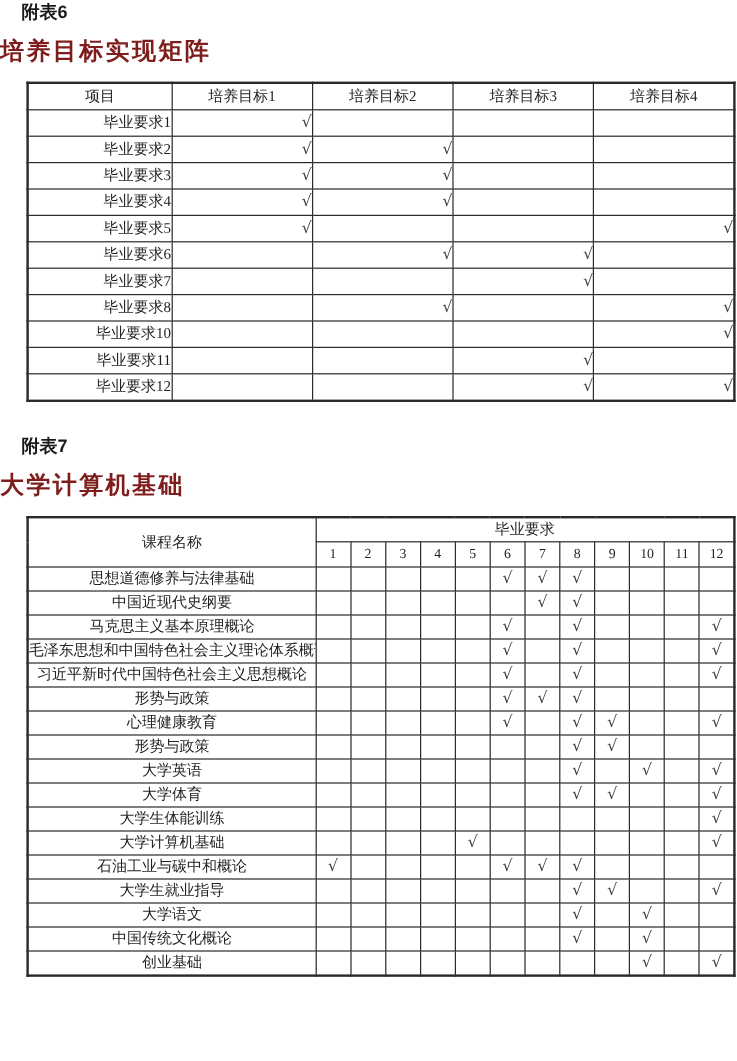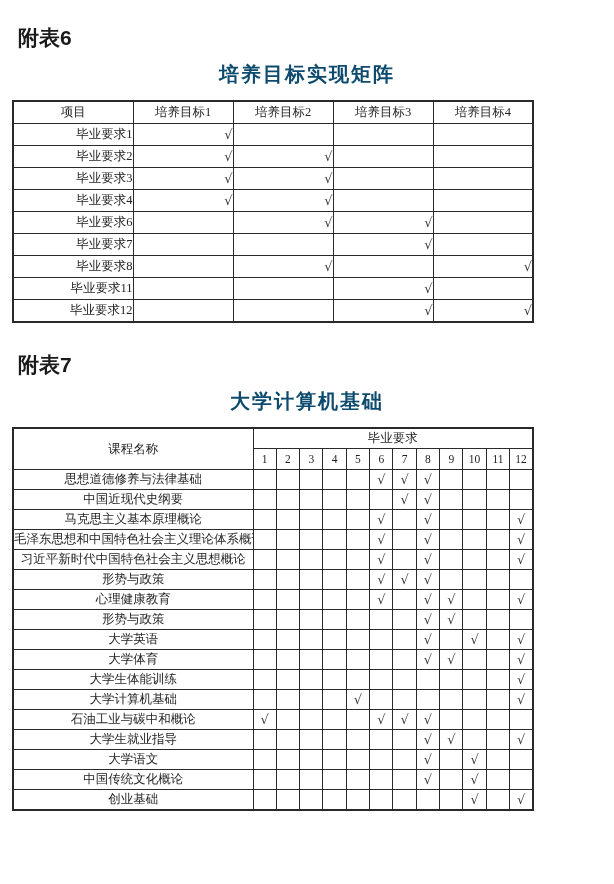--- a/index.html
+++ b/index.html
@@ -7,39 +7,39 @@
     background: #ffffff;
     width: 614px; height: 884px;
     overflow: hidden;
     font-family: "Liberation Serif", serif;
     color: #1f1f1f;
   }
   .page { position: relative; width: 614px; height: 884px; }
   .sheet-label {
     font-family: "Liberation Sans", sans-serif;
     font-weight: bold;
-    font-size: 21px;
-    margin: 24px 0 0 18px;
+    font-size: 15px;
+    margin: 1px 0 0 18px;
     color: #1a1a1a;
   }
   .sheet-label.second { margin-top: 28px; }
   .doc-title {
     font-family: Liberation Sans, sans-serif;
     font-weight: bold;
     font-size: 20px;
     letter-spacing: 2px;
-    text-align: center;
+    text-align: left;
     margin: 9px 0 12px 0;
-    color: #0c4a6e;
+    color: #7f1d1d;
   }
   table.matrix {
     border-collapse: collapse;
     table-layout: fixed;
-    margin-left: 12px;
-    width: 522px;
+    margin-left: 22px;
+    width: 591px;
     border: 2px solid #2a2a2a;
   }
   table.matrix th, table.matrix td {
     border: 1px solid #2a2a2a;
     text-align: center;
     vertical-align: middle;
     padding: 0;
     overflow: hidden;
     white-space: nowrap;
   }
@@ -107,37 +107,51 @@
           <td></td>
         </tr>
         <tr>
           <td class="name-cell">毕业要求4</td>
           <td><span class="check">√</span></td>
           <td><span class="check">√</span></td>
           <td></td>
           <td></td>
         </tr>
         <tr>
+          <td class="name-cell">毕业要求5</td>
+          <td><span class="check">√</span></td>
+          <td></td>
+          <td></td>
+          <td><span class="check">√</span></td>
+        </tr>
+        <tr>
           <td class="name-cell">毕业要求6</td>
           <td></td>
           <td><span class="check">√</span></td>
           <td><span class="check">√</span></td>
           <td></td>
         </tr>
         <tr>
           <td class="name-cell">毕业要求7</td>
           <td></td>
           <td></td>
           <td><span class="check">√</span></td>
           <td></td>
         </tr>
         <tr>
           <td class="name-cell">毕业要求8</td>
           <td></td>
           <td><span class="check">√</span></td>
+          <td></td>
+          <td><span class="check">√</span></td>
+        </tr>
+        <tr>
+          <td class="name-cell">毕业要求10</td>
+          <td></td>
+          <td></td>
           <td></td>
           <td><span class="check">√</span></td>
         </tr>
         <tr>
           <td class="name-cell">毕业要求11</td>
           <td></td>
           <td></td>
           <td><span class="check">√</span></td>
           <td></td>
         </tr>

